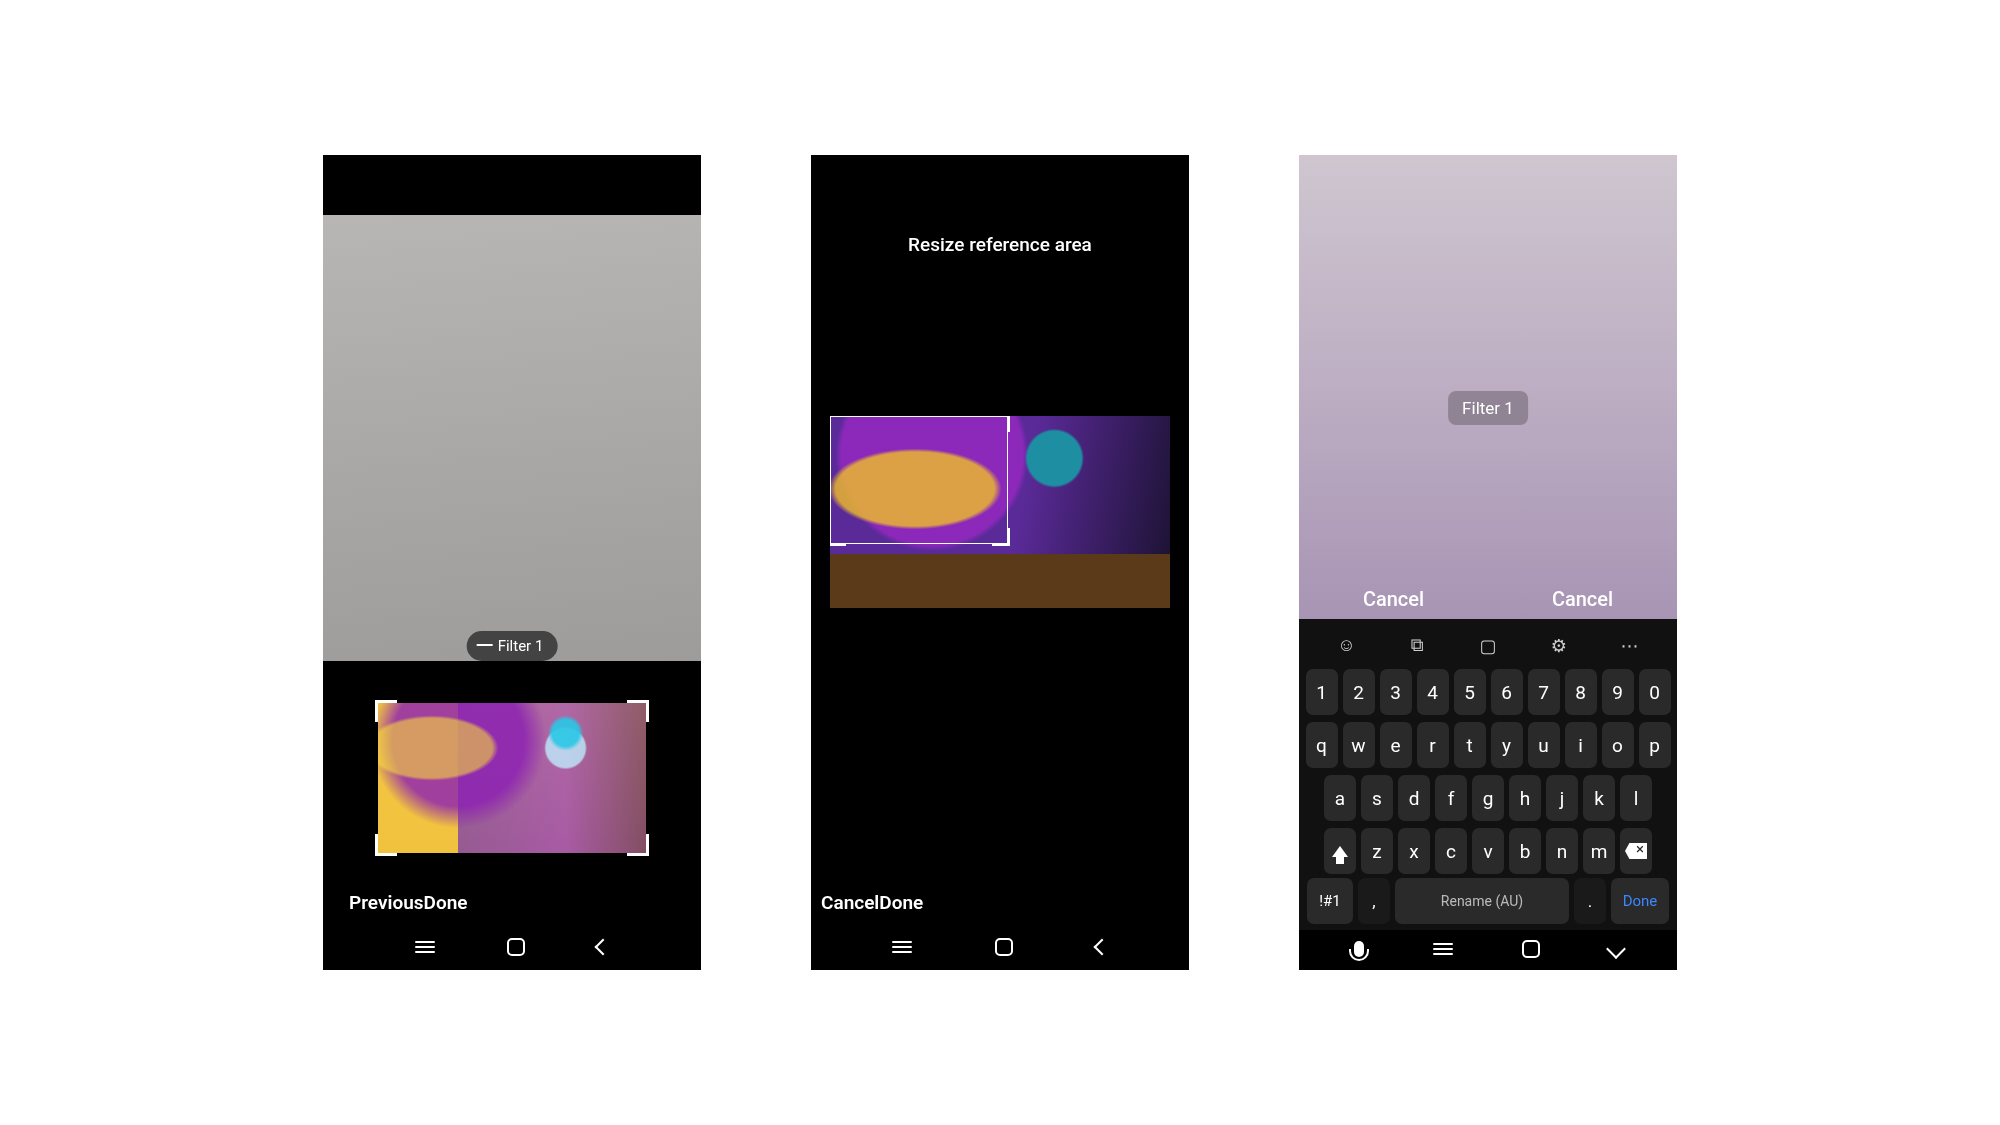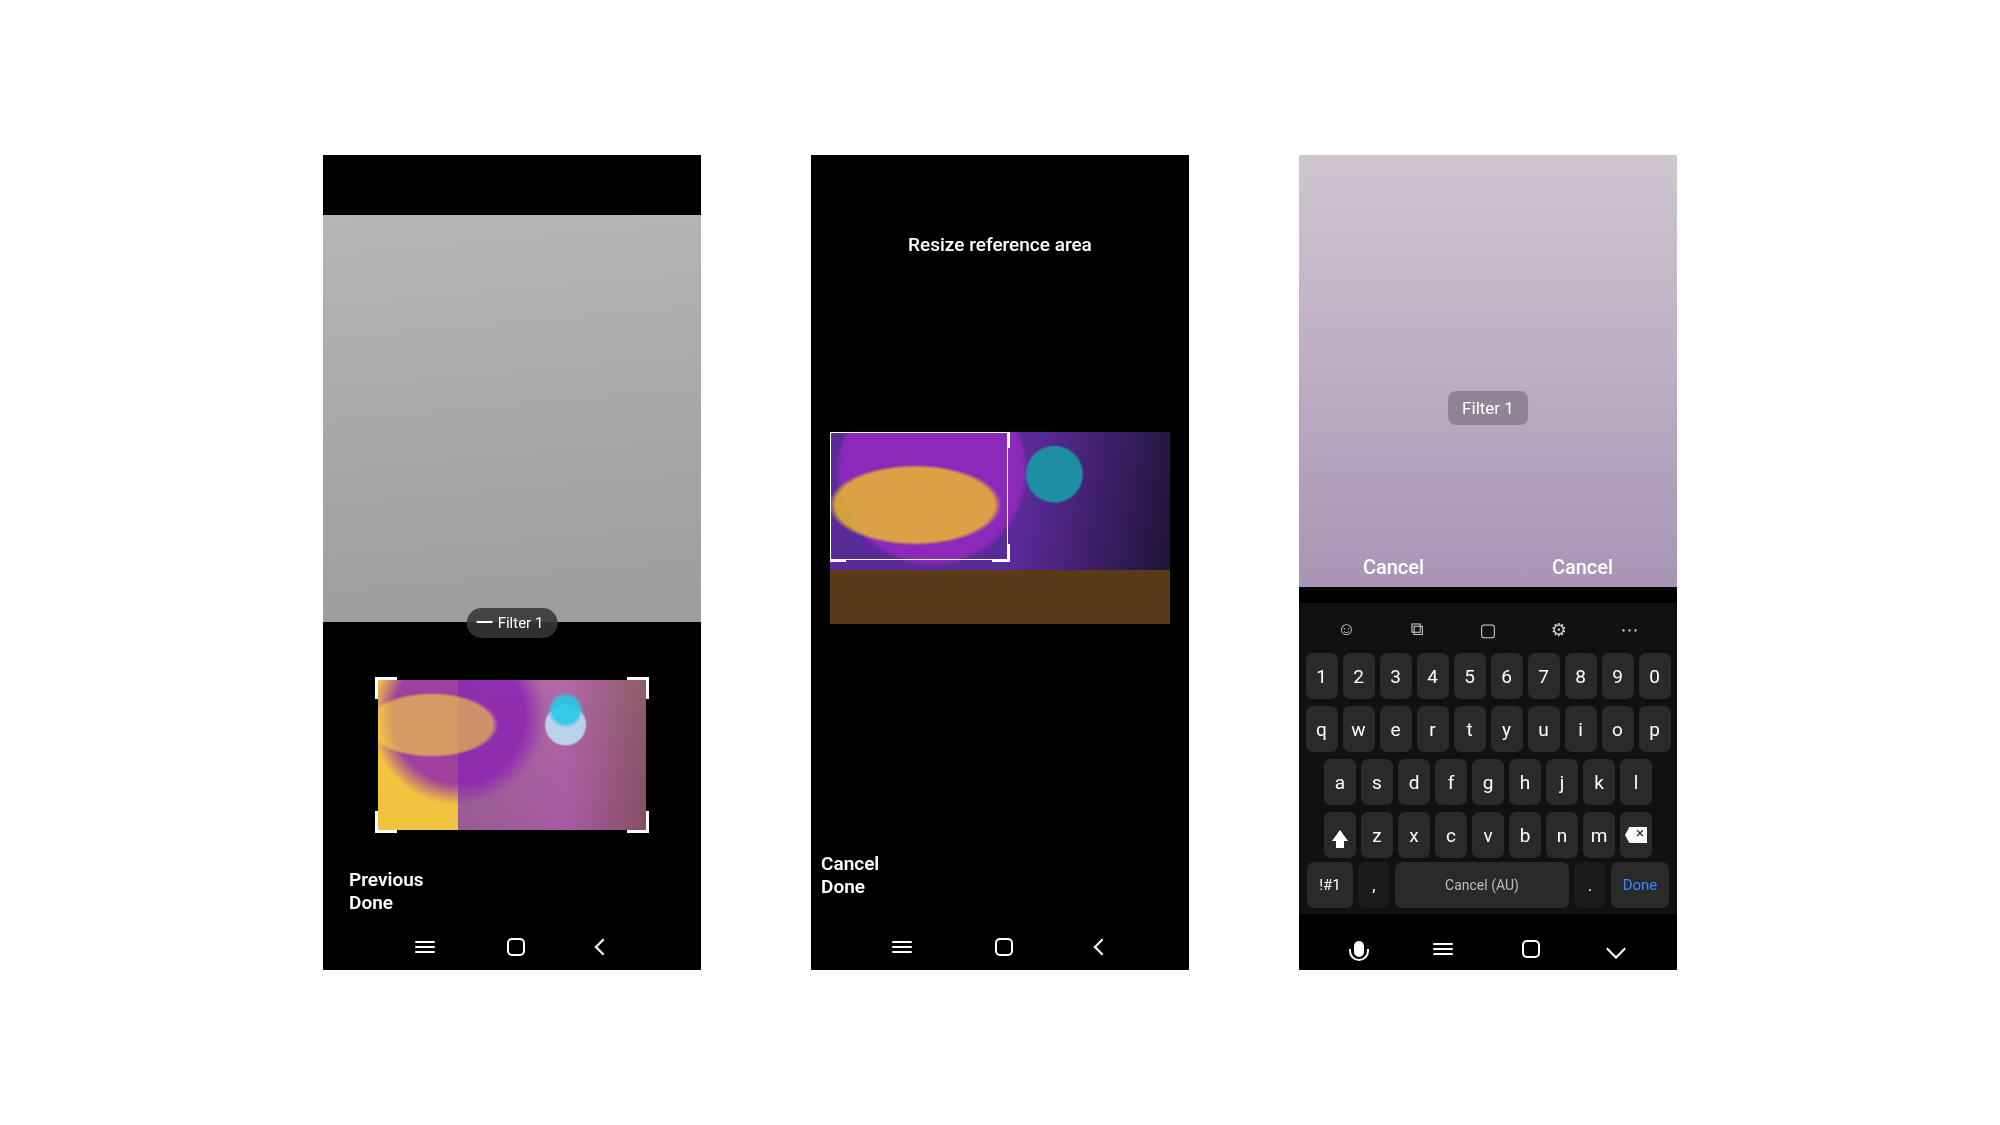--- a/index.html
+++ b/index.html
@@ -20,21 +20,20 @@
   }
   .phone {
     width: 378px;
     height: 815px;
     background: #000;
     position: relative;
     overflow: hidden;
     display: flex;
     flex-direction: column;
     color: #fff;
-    gap: 16px;
   }
 
   
   .s1-upper {
     flex: 1;
     background: linear-gradient(175deg, #b8b6b4 0%, #a7a6a5 60%, #9d9c9b 100%);
     margin-top: 60px;
   }
   .s1-lower {
     background: #000;
@@ -82,21 +81,21 @@
       radial-gradient(circle at 30% 25%, rgba(140,30,180,.8) 0 30%, transparent 40%),
       radial-gradient(circle at 70% 20%, rgba(40,200,230,.9) 0 6%, transparent 8%);
   }
   .corner { position:absolute; width:22px; height:22px; border:3px solid #fff; }
   .tl{ top:-3px; left:-3px; border-right:none; border-bottom:none;}
   .tr{ top:-3px; right:-3px; border-left:none; border-bottom:none;}
   .bl{ bottom:-3px; left:-3px; border-right:none; border-top:none;}
   .br{ bottom:-3px; right:-3px; border-left:none; border-top:none;}
   .btn-bar {
     display:flex; justify-content:flex-start; padding: 18px 10px 12px 10px;
-    font-size: 19px; font-weight:600;flex-direction:column;
+    font-size: 19px; font-weight:600;
   }
   .nav-bar {
     display:flex; justify-content:space-around; align-items:center;
     padding: 12px 40px 14px 40px;
   }
   .nav-recent { width:20px; display:flex; flex-direction:column; gap:3px;}
   .nav-recent span{ height:2px; background:#fff; border-radius:1px;}
   .nav-home { width:18px; height:18px; border:2px solid #fff; border-radius:5px;}
   .nav-back { width:12px; height:12px; border-left:2px solid #fff; border-bottom:2px solid #fff; transform: rotate(45deg);}
   .nav-down { width:14px; height:14px; border-left:2px solid #fff; border-bottom:2px solid #fff; transform: rotate(-45deg);}
@@ -311,21 +310,21 @@
             <div class="key">n</div>
             <div class="key">m</div>
             <div class="key bksp">
               <span class="bksp-ic"></span>
             </div>
         </div>
       </div>
       <div class="bottom-row">
         <div class="key sym">!#1</div>
         <div class="key comma">,</div>
-        <div class="key space">Cancel (AU)</div>
+        <div class="key space">Rename (AU)</div>
         <div class="key period">.</div>
         <div class="key done">Done</div>
       </div>
     </div>
     <div class="kbd-nav">
       <span class="mic"></span>
       <div class="nav-recent">
           <span></span>
           <span></span>
           <span></span>

